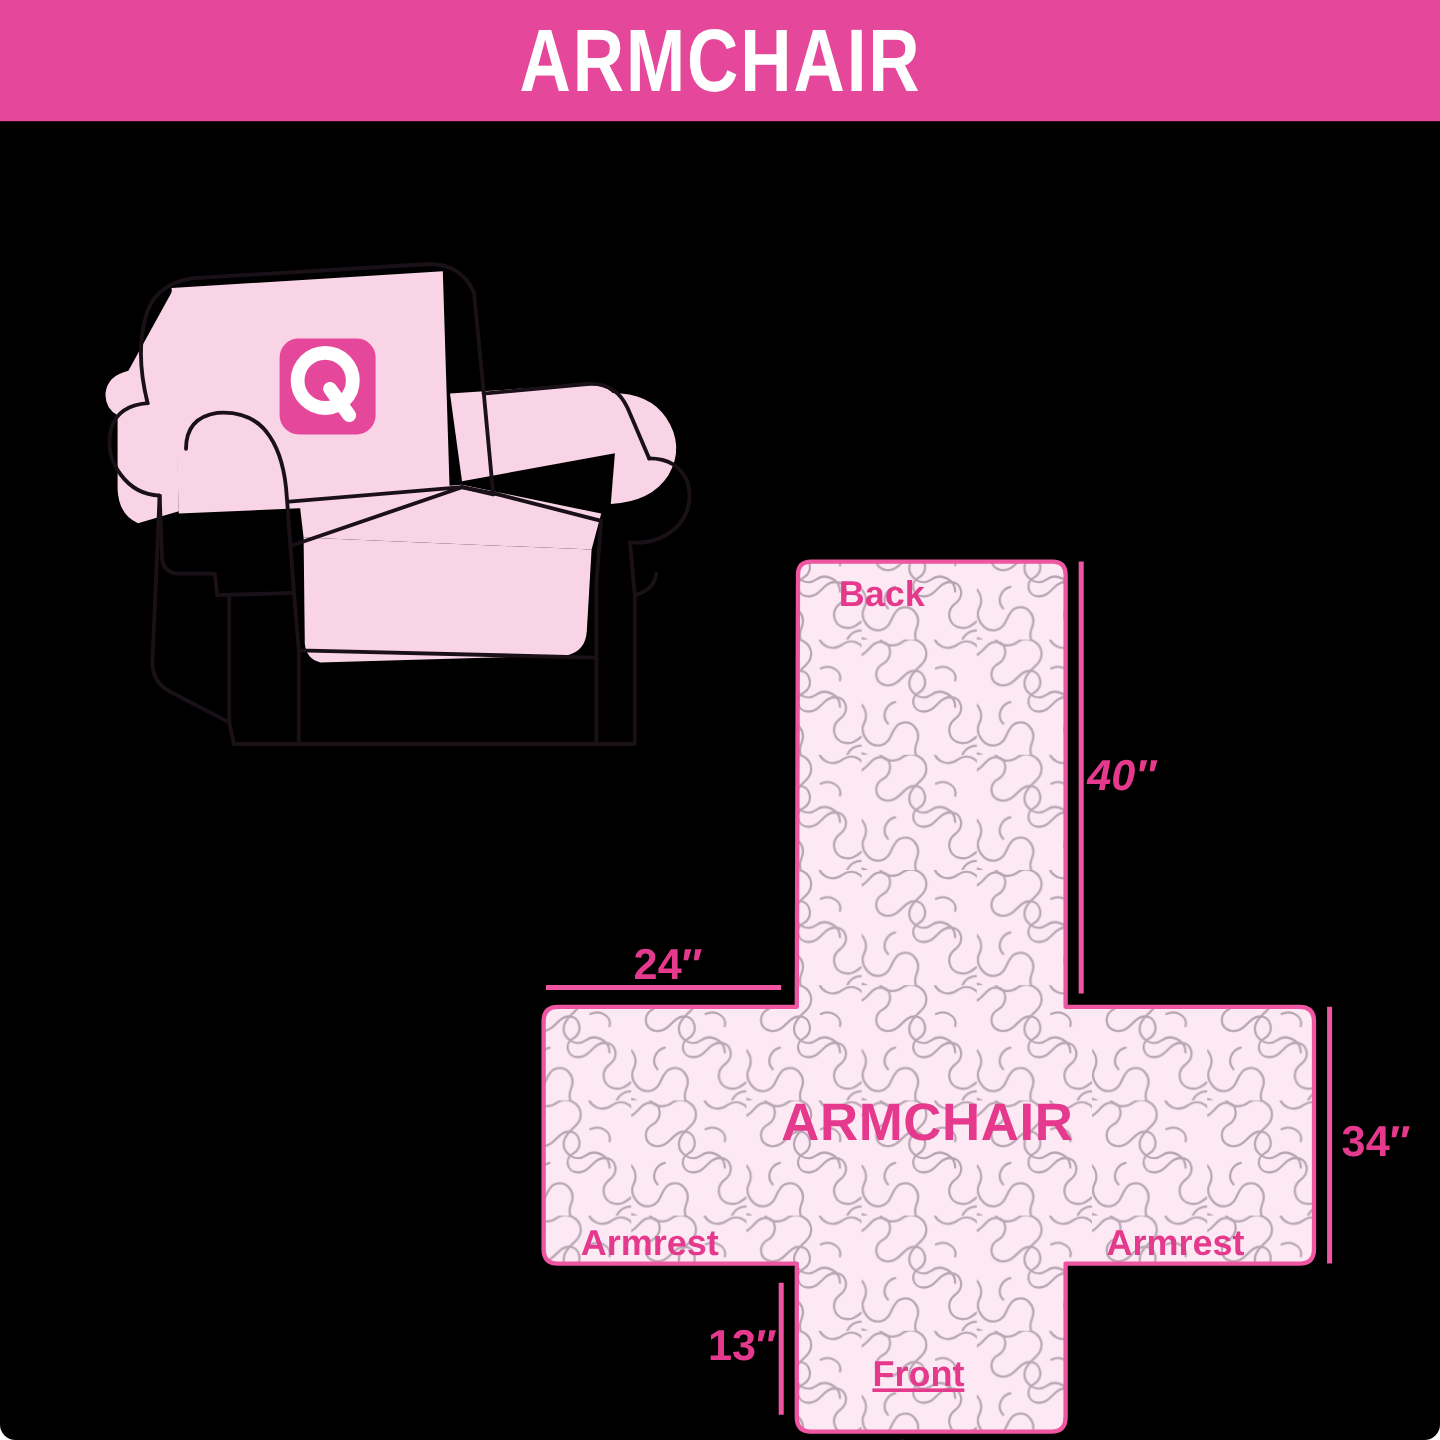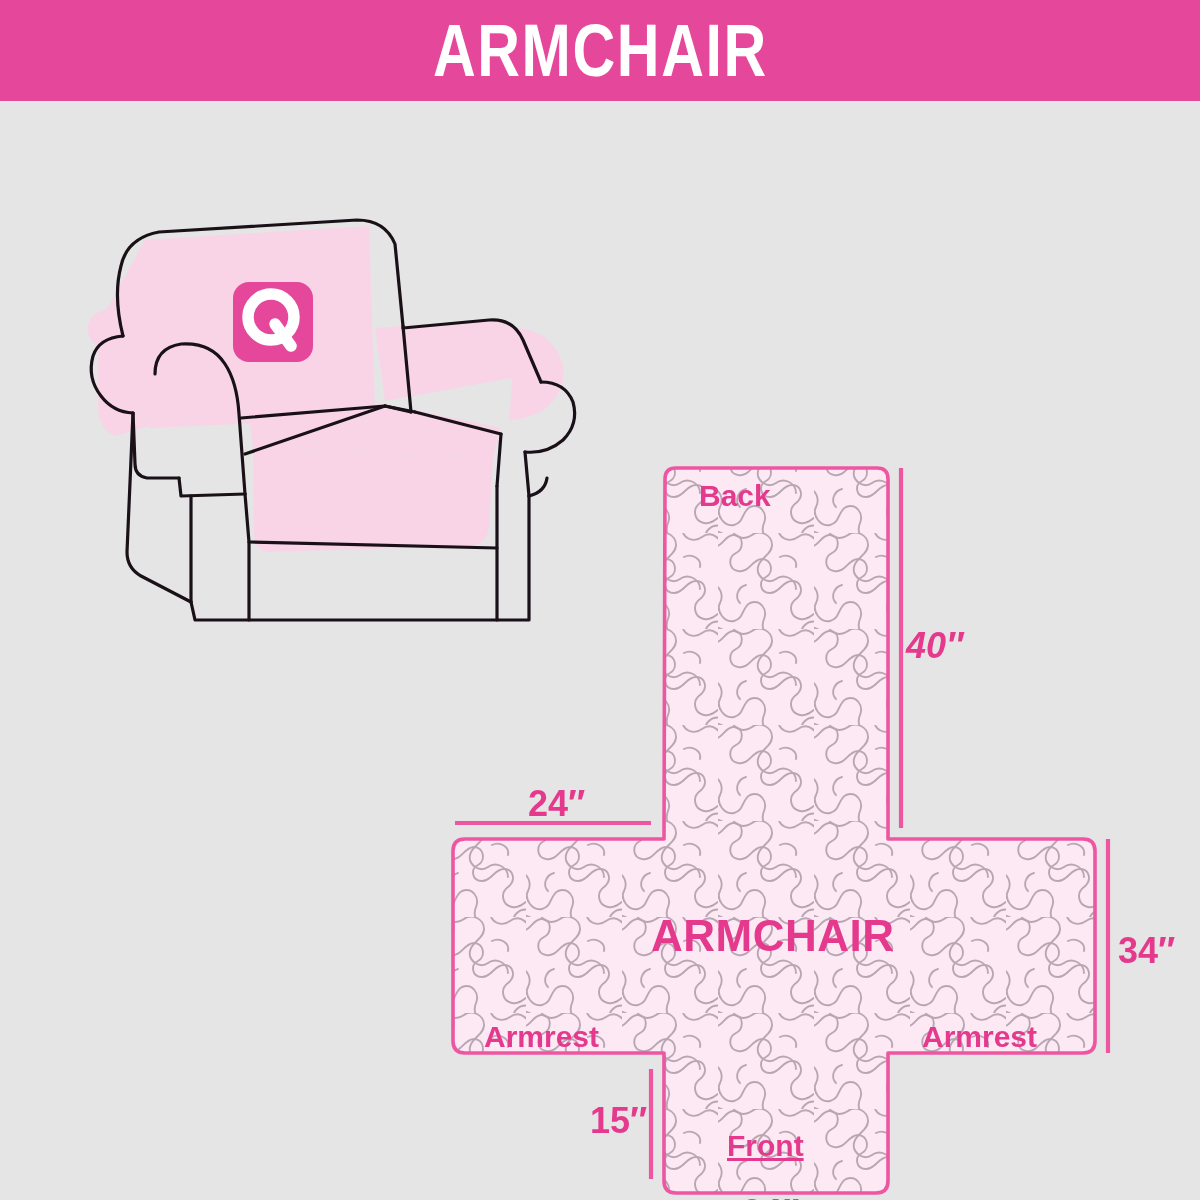--- a/index.html
+++ b/index.html
@@ -6,21 +6,22 @@
   * { margin:0; padding:0; box-sizing:border-box; }
   html, body {
     width:1200px; height:1200px;
     background:#ffffff;
     font-family:"Liberation Sans", sans-serif;
     overflow:hidden;
   }
   #page {
     position:relative;
     width:1200px; height:1200px;
-    background:#e5e5e5;
+    background:#000000;
+    border-radius:13px;
   }
 
   
   #header-banner {
     position:absolute; left:0; top:0;
     width:1200px; height:101px;
     background:#e5489a;
     display:flex; align-items:center; justify-content:center;
   }
   #header-title {
@@ -219,17 +220,17 @@
 
     <div class="diag-label lbl-back">Back</div>
     <div class="diag-label lbl-armchair">ARMCHAIR</div>
     <div class="diag-label lbl-armrest-l">Armrest</div>
     <div class="diag-label lbl-armrest-r">Armrest</div>
     <div class="diag-label lbl-front">Front</div>
 
     <div class="dim-label dim-40">40″</div>
     <div class="dim-label dim-23">34″</div>
     <div class="dim-label dim-24t">24″</div>
-    <div class="dim-label dim-13">15″</div>
+    <div class="dim-label dim-13">13″</div>
     <div class="dim-label dim-24b">24″</div>
 
   </div>
 </div>
 
 </body></html>

